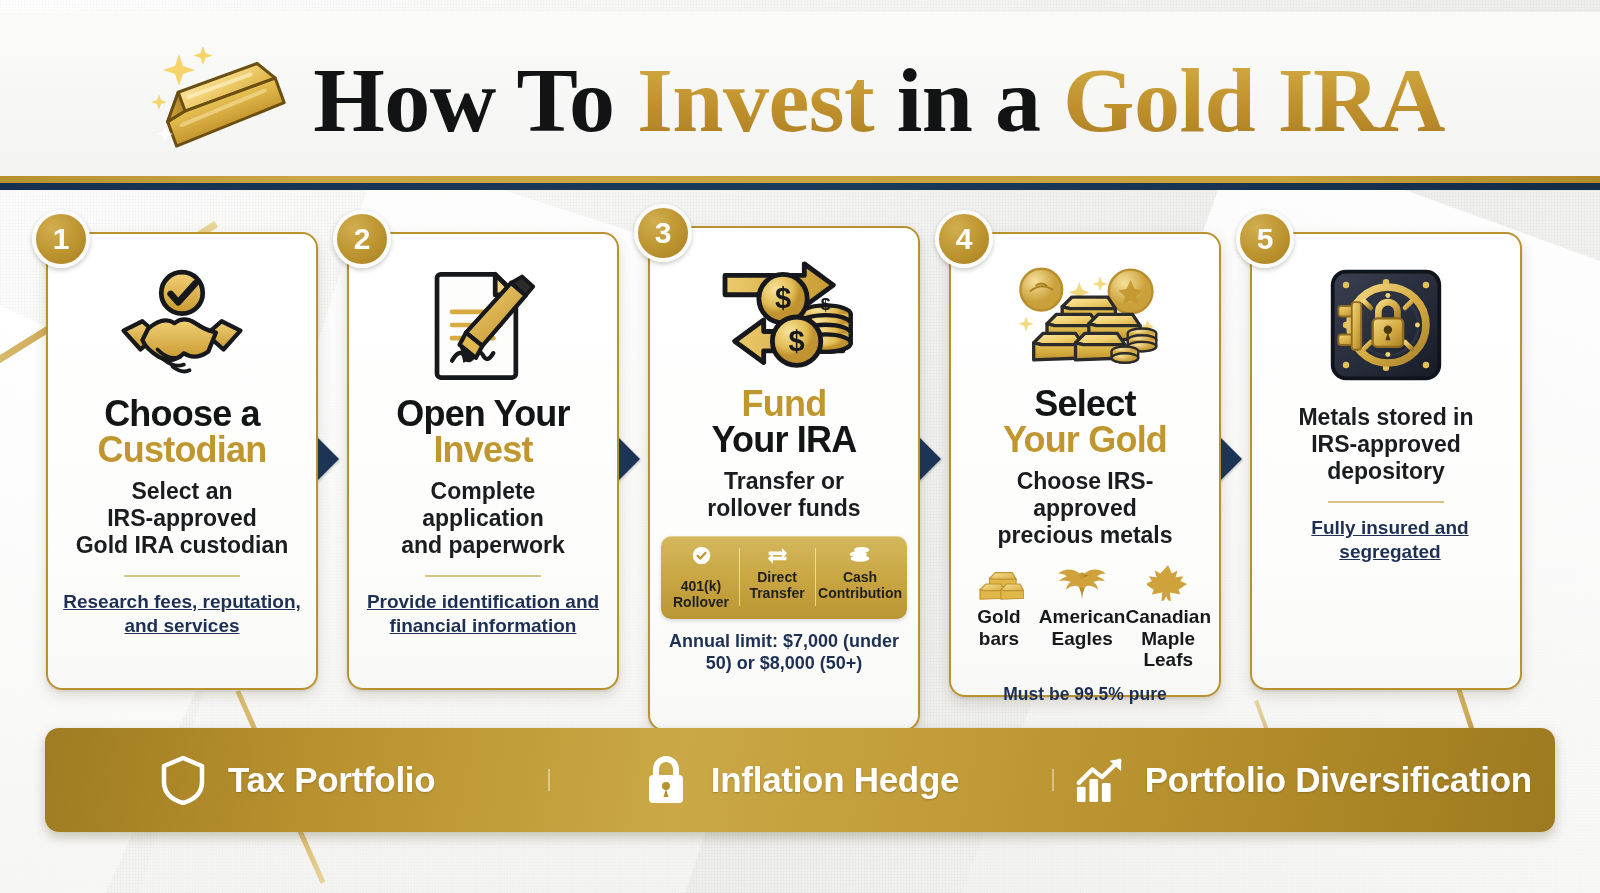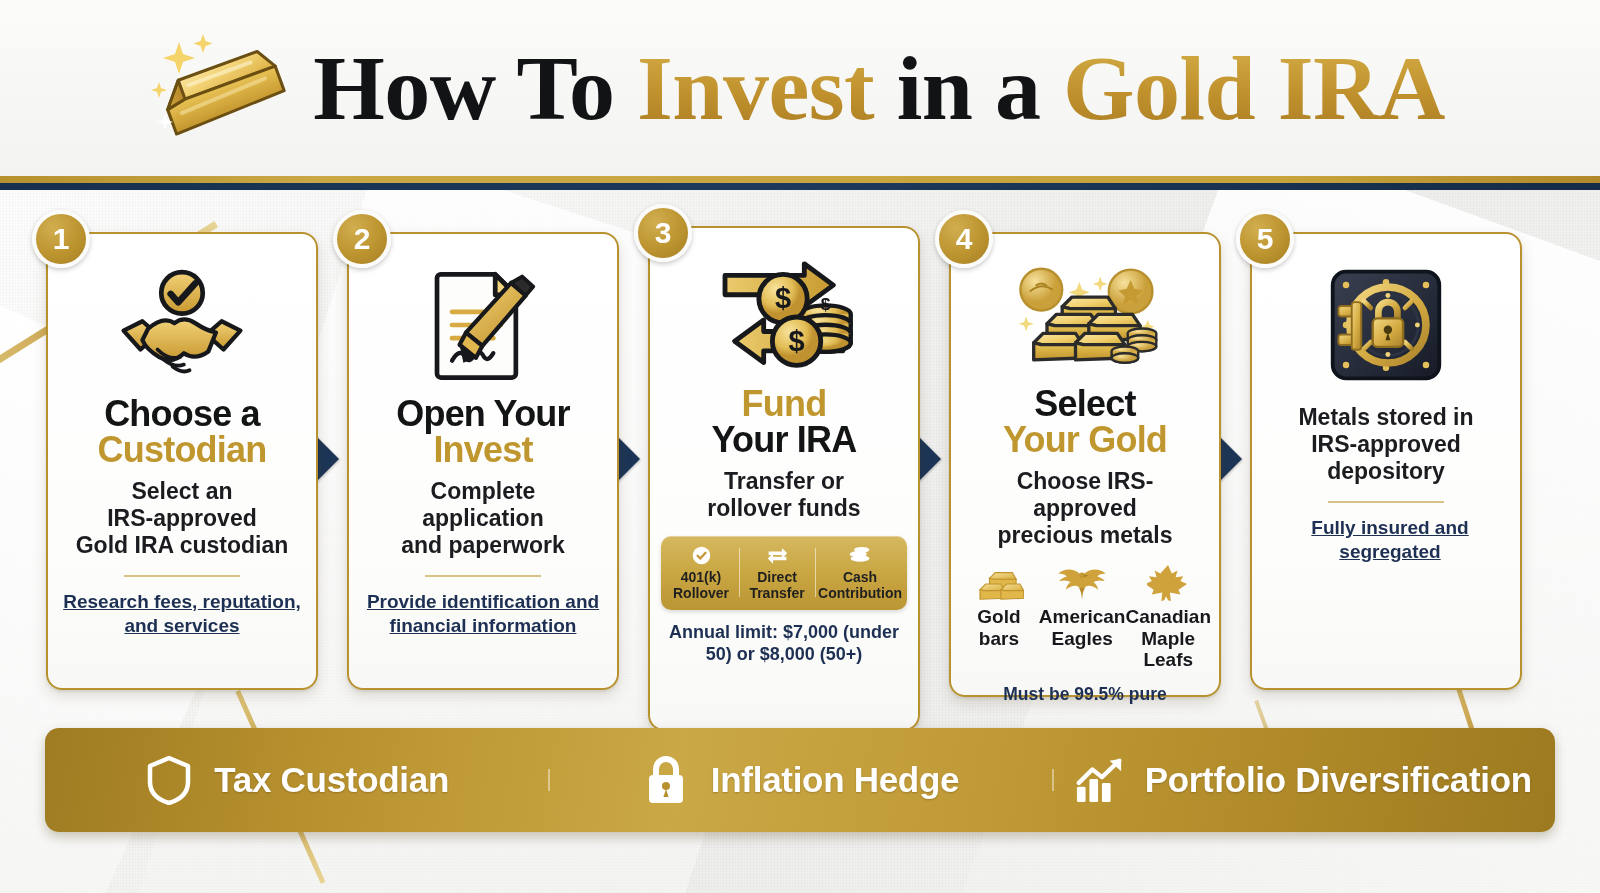--- a/index.html
+++ b/index.html
@@ -49,21 +49,21 @@
     transform-origin: top left;
     opacity: .92;
   }
   .gs1 { left: -40px; top: 380px; width: 300px; height: 7px; transform: rotate(-32deg); }
   .gs2 { left: 240px; top: 690px; width: 210px; height: 5px; transform: rotate(66deg); }
   .gs3 { left: 1452px; top: 660px; width: 150px; height: 5px; transform: rotate(72deg); }
   .gs4 { left: 1258px; top: 700px; width: 90px; height: 4px; transform: rotate(70deg); opacity:.6;}
 
   
   .header {
-    position: absolute; left: 0; top: 0; width: 1600px; height: 176px;
+    position: absolute; left: 0; top: 12px; width: 1600px; height: 176px;
     background: linear-gradient(180deg, #fbfbfa 0%, #f3f3f1 100%);
     display: flex; align-items: center; justify-content: center;
   }
   .header-inner { display: flex; align-items: center; gap: 10px; margin-left: -12px; }
 
   .bar-icon { width: 160px; height: 120px; flex: 0 0 auto; }
 
   .title {
     font-family: "Liberation Serif", "DejaVu Serif", serif;
     font-size: 92px;
@@ -380,21 +380,21 @@
 rollover funds</div>
 
       <div class="gold-pill">
         <div class="pill-item">
           <div class="pill-icon">
             <svg viewBox="0 0 24 24" width="21" height="21">
               <circle cx="12" cy="12" r="10" fill="#ffffff"></circle>
               <path d="M7.5 12.3 l3.1 3.2 6-6.6" fill="none" stroke="#c29634" stroke-width="2.6" stroke-linecap="round" stroke-linejoin="round"></path>
             </svg>
           </div>
-          <div class="pill-label" style="white-space: pre-line;">401(k)
+          <div class="pill-label" style="white-space: pre-line; margin-top: 9px;">401(k)
 Rollover</div>
         </div>
         <div class="pill-item">
           <div class="pill-icon">
             <svg viewBox="0 0 26 22" width="23" height="20">
               <path d="M3 7 h15 v-4 l6 6 -6 6 v-4 h-15 z" fill="#ffffff"></path>
               <path d="M23 17 h-15 v-4 l-6 6 6 6 v-4 h15 z" fill="#ffffff" transform="translate(0,-4)"></path>
             </svg>
           </div>
           <div class="pill-label" style="white-space: pre-line;">Direct
@@ -593,21 +593,21 @@
 
   </div>
 
   <div class="footer">
     <div class="f-item">
       <div class="f-icon">
         <svg viewBox="0 0 44 50" width="44" height="50">
           <path d="M22 3 L41 11 v16 c0 12 -9 18 -19 21 C12 45 3 39 3 27 V11 Z" fill="none" stroke="#ffffff" stroke-width="4.5" stroke-linejoin="round"></path>
         </svg>
       </div>
-      <div class="f-label">Tax Custodian</div>
+      <div class="f-label">Tax Portfolio</div>
     </div>
     <div class="f-item">
       <div class="f-icon">
         <svg viewBox="0 0 42 52" width="42" height="52">
           <path d="M11 22 v-7 a10 10 0 0 1 20 0 v7" fill="none" stroke="#ffffff" stroke-width="6"></path>
           <rect x="4" y="21" width="34" height="28" rx="4" fill="#ffffff"></rect>
           <circle cx="21" cy="32" r="4" fill="#b8912e"></circle>
           <path d="M21 35 l2.6 8 h-5.2 z" fill="#b8912e"></path>
         </svg>
       </div>

